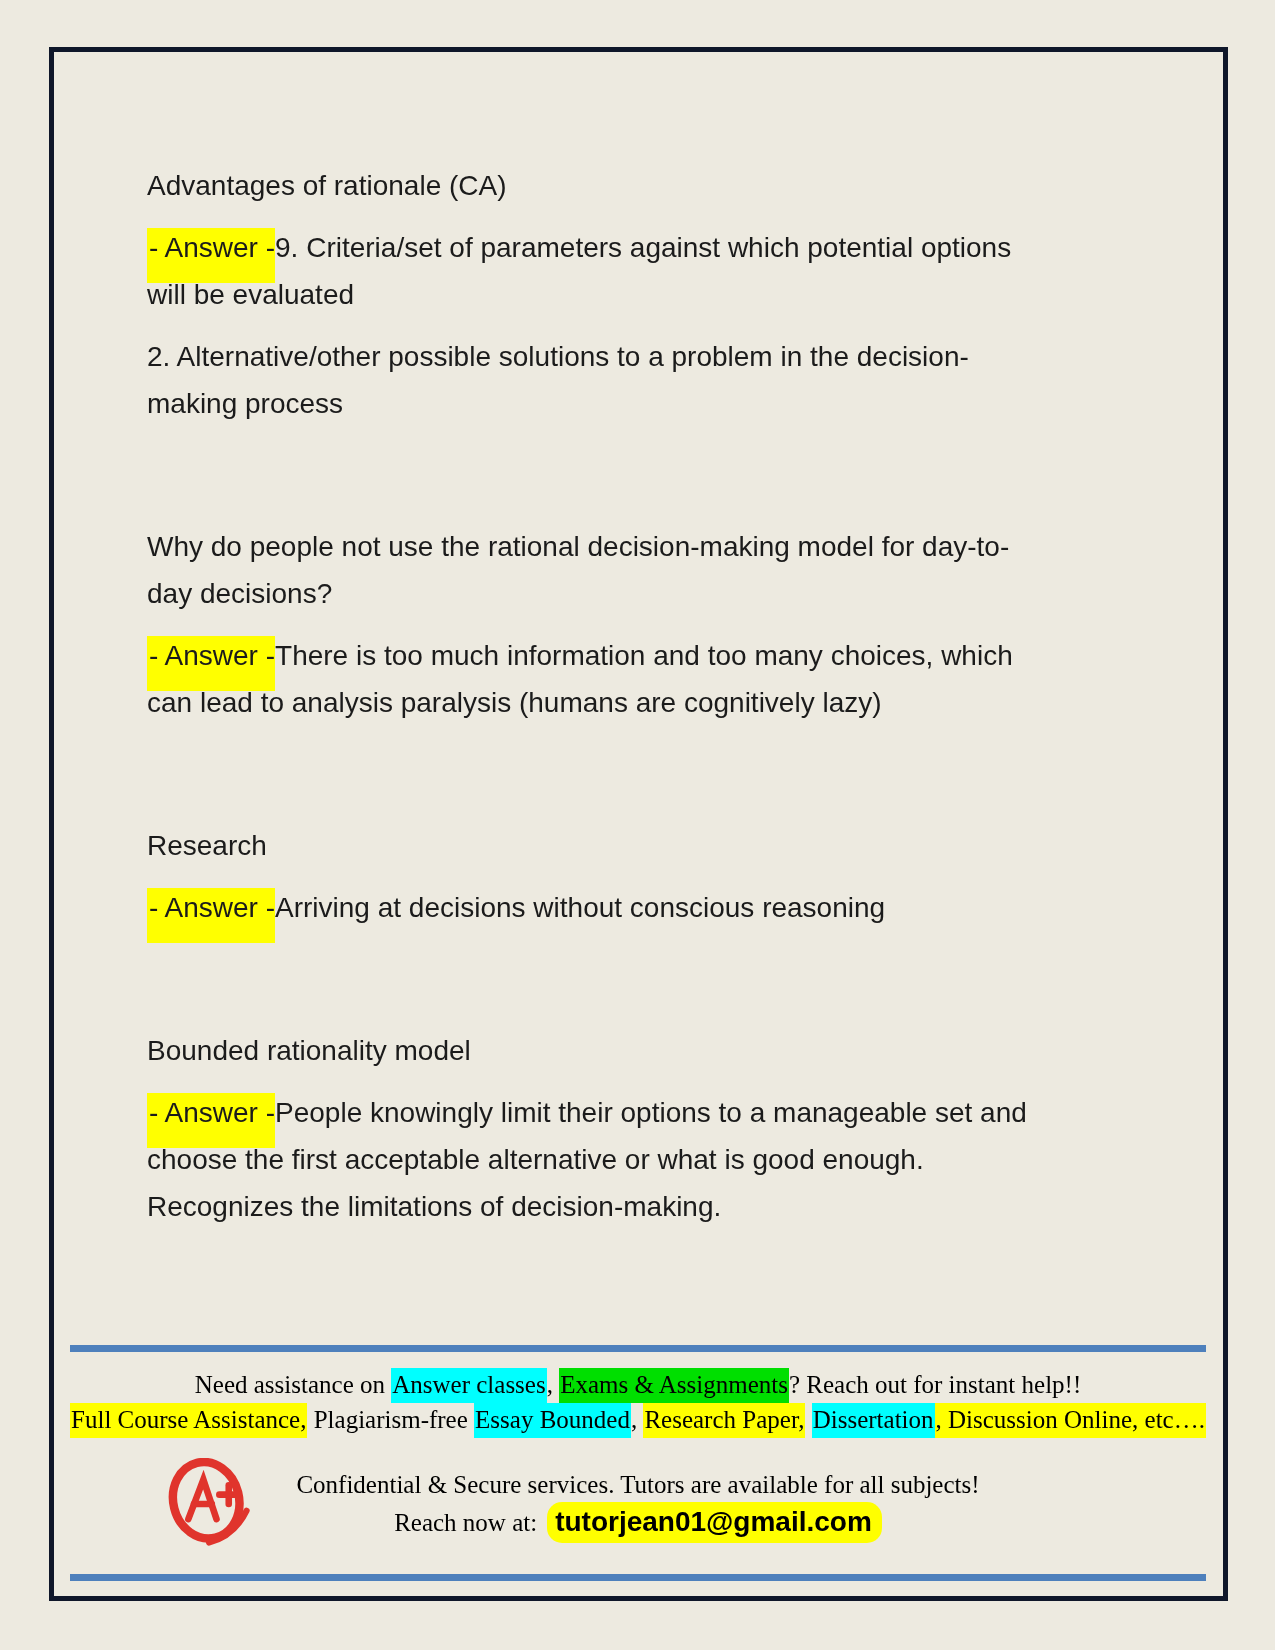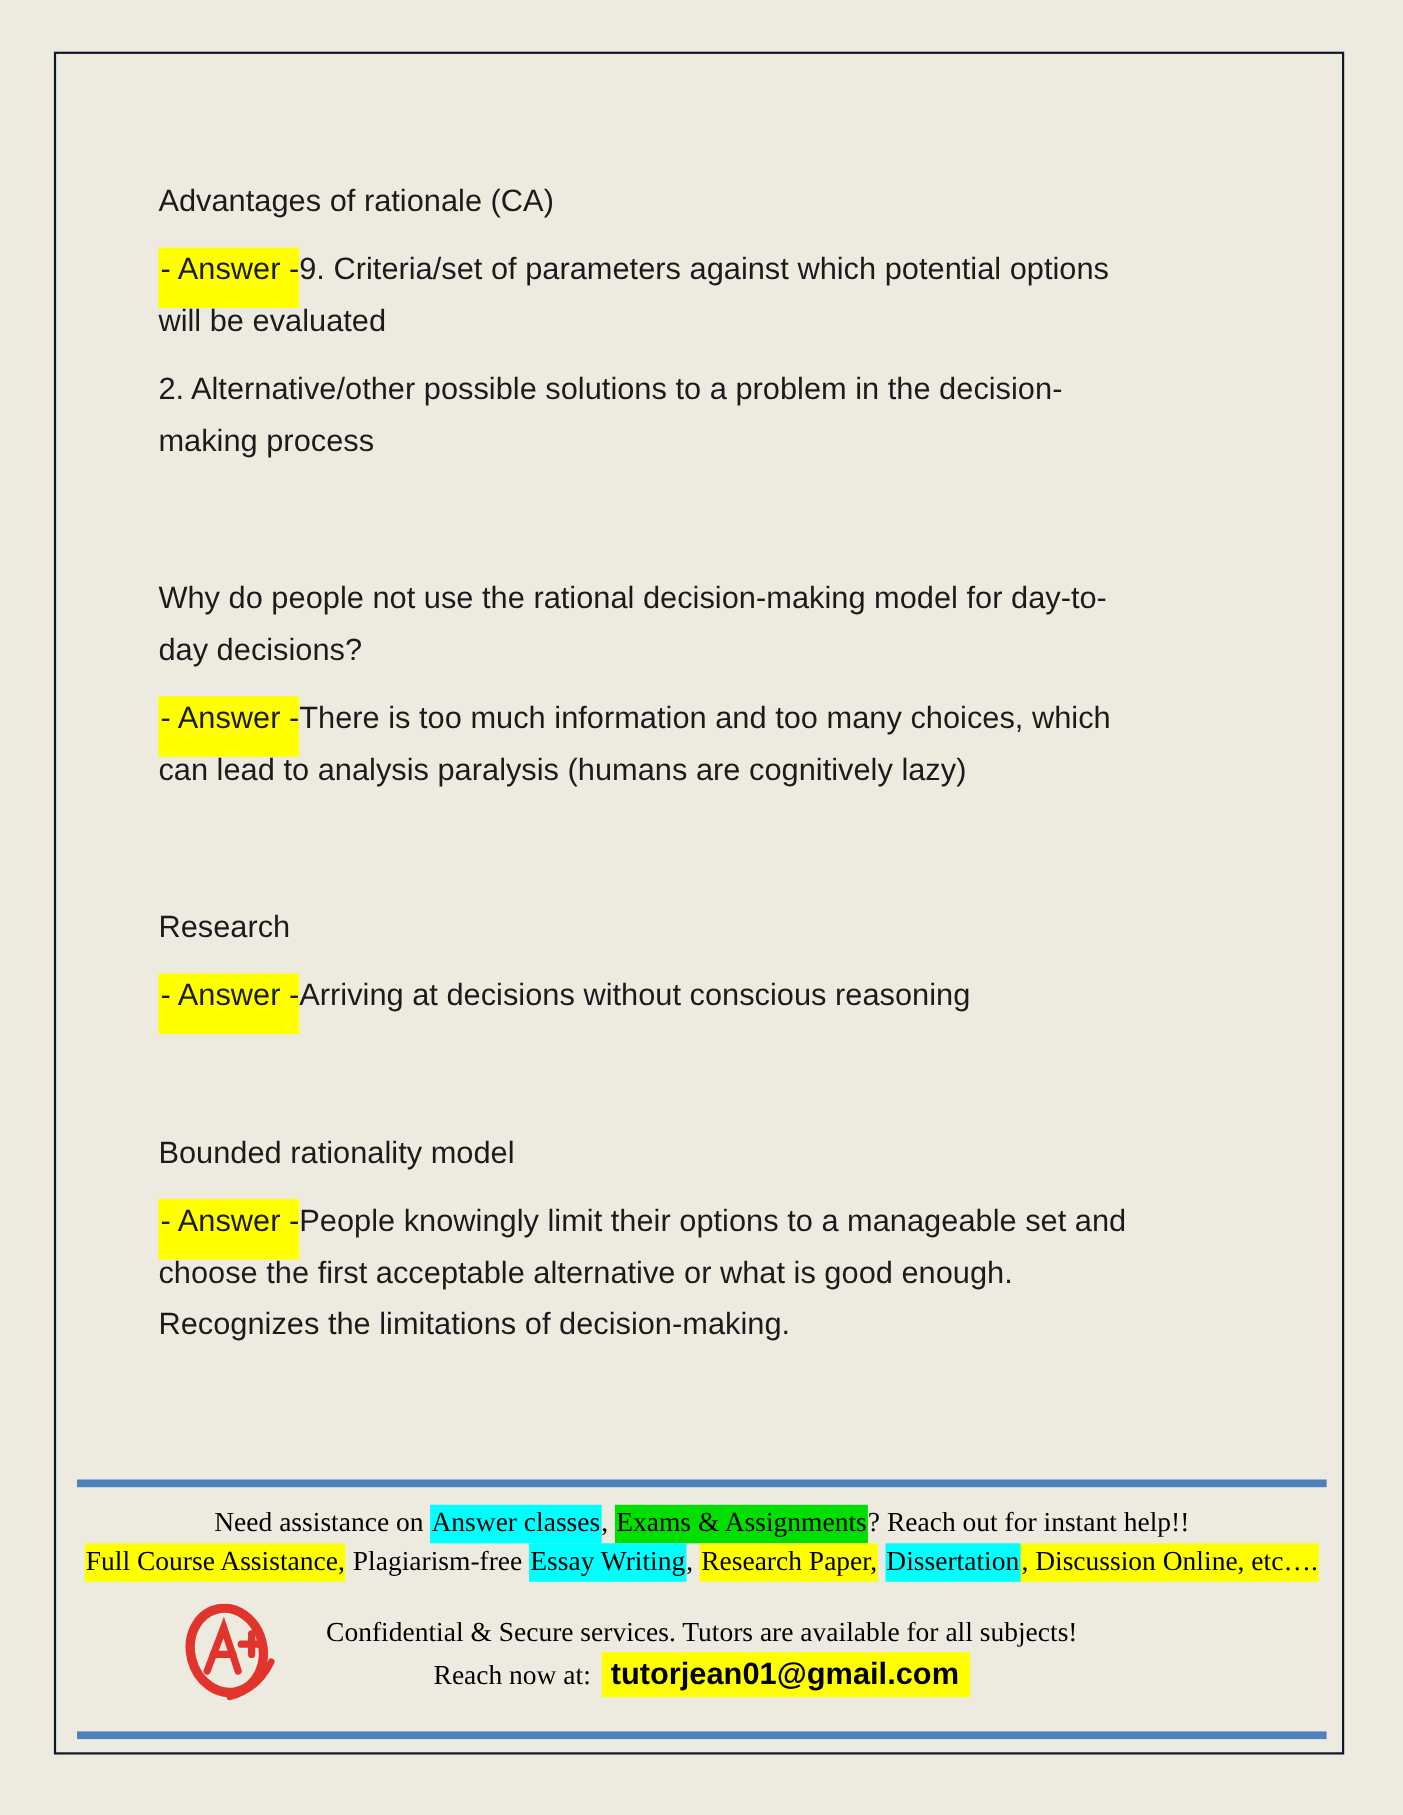--- a/index.html
+++ b/index.html
@@ -6,21 +6,21 @@
   body {
     width: 1275px; height: 1650px;
     background: #EDEAE0;
     font-family: "Liberation Sans", "DejaVu Sans", sans-serif;
   }
   .page { position: relative; width: 1275px; height: 1650px; background: #EDEAE0; overflow: hidden; }
 
   .frame {
     position: absolute; left: 49px; top: 47px;
     width: 1169px; height: 1544px;
-    border: 2px solid #0f172a;
+    border: 5px solid #0f172a;
   }
 
   .content {
     margin-left: 93px; padding-top: 110px;
     width: 900px;
     font-size: 28px; line-height: 47px; color: #1b1b1b;
   }
   .content p { margin: 0 0 15px 0; }
   .content p.gap-after { margin-bottom: 96px; }
 
@@ -44,21 +44,21 @@
   .promo2 .hl-yellow, .promo2 .hl-cyan, .promo1 .hl-cyan, .promo1 .hl-green { padding: 3px 1px 5px 1px; }
 
   .logo { position: absolute; left: 162px; top: 1458px; width: 94px; height: 94px; }
 
   .confidential { top: 1468px; }
   .email-line   { top: 1505px; }
   .email-label  { }
   .email {
     font-family: "Liberation Sans", "DejaVu Sans", sans-serif;
     font-weight: bold; font-size: 28px;
-    padding: 4px 10px 6px 8px; margin-left: 10px;
+    padding: 4px 10px 6px 8px; margin-left: 10px; border-radius: 15px;
   }
 </style>
 </head>
 <body>
 
 <div class="page">
 
   <div class="frame">
     <div class="content">
 
@@ -80,21 +80,21 @@
 
       <p class="a"><span class="hl-yellow answer-label">- Answer -</span><span>People knowingly limit their options to a manageable set and choose the first acceptable alternative or what is good enough. Recognizes the limitations of decision-making.</span></p>
 
     </div>
   </div>
 
   <div class="rule rule-top"></div>
 
   <div class="f-center promo1"><span>Need assistance on </span><span class="hl-cyan">Answer classes</span><span>, </span><span class="hl-green">Exams &amp; Assignments</span><span>? Reach out for instant help!!</span></div>
 
-  <div class="f-center promo2"><span class="hl-yellow">Full Course Assistance,</span><span> Plagiarism-free </span><span class="hl-cyan">Essay Writing</span><span>, </span><span class="hl-yellow">Research Paper,</span><span> </span><span class="hl-cyan">Dissertation</span><span class="hl-yellow">, Discussion Online, etc….</span></div>
+  <div class="f-center promo2"><span class="hl-yellow">Full Course Assistance,</span><span> Plagiarism-free </span><span class="hl-cyan">Essay Bounded</span><span>, </span><span class="hl-yellow">Research Paper,</span><span> </span><span class="hl-cyan">Dissertation</span><span class="hl-yellow">, Discussion Online, etc….</span></div>
 
   <div class="logo">
     <svg width="94" height="94" viewBox="0 0 100 100">
       <g fill="none" stroke="#E0342C" stroke-linecap="round">
         <ellipse cx="47" cy="45" rx="35" ry="41" stroke-width="9" transform="rotate(-14 47 45)"></ellipse>
         <path d="M50 90 Q77 83 90 56" stroke-width="6.5"></path>
         <path d="M28 65 L44 23 L58 65" stroke-width="7"></path>
         <path d="M34 49 L53 49" stroke-width="7"></path>
         <path d="M61 39 L81 39" stroke-width="7"></path>
         <path d="M71 29 L71 49" stroke-width="7"></path>

